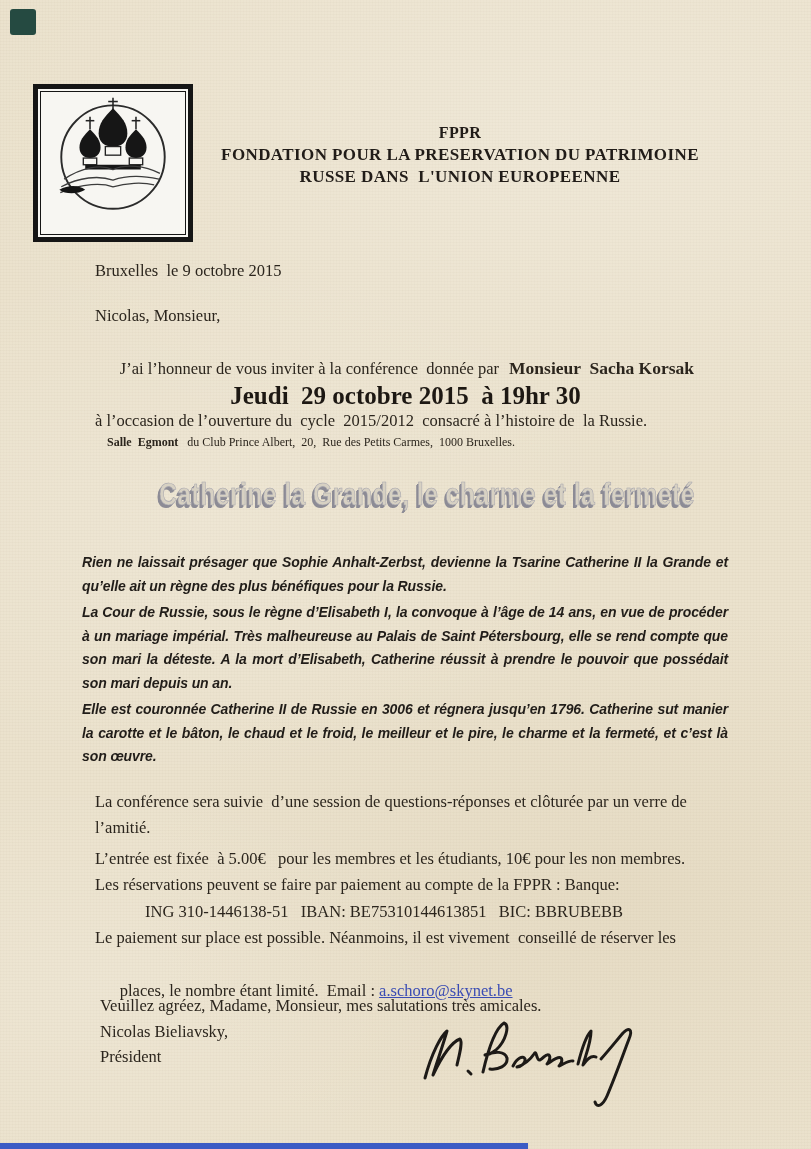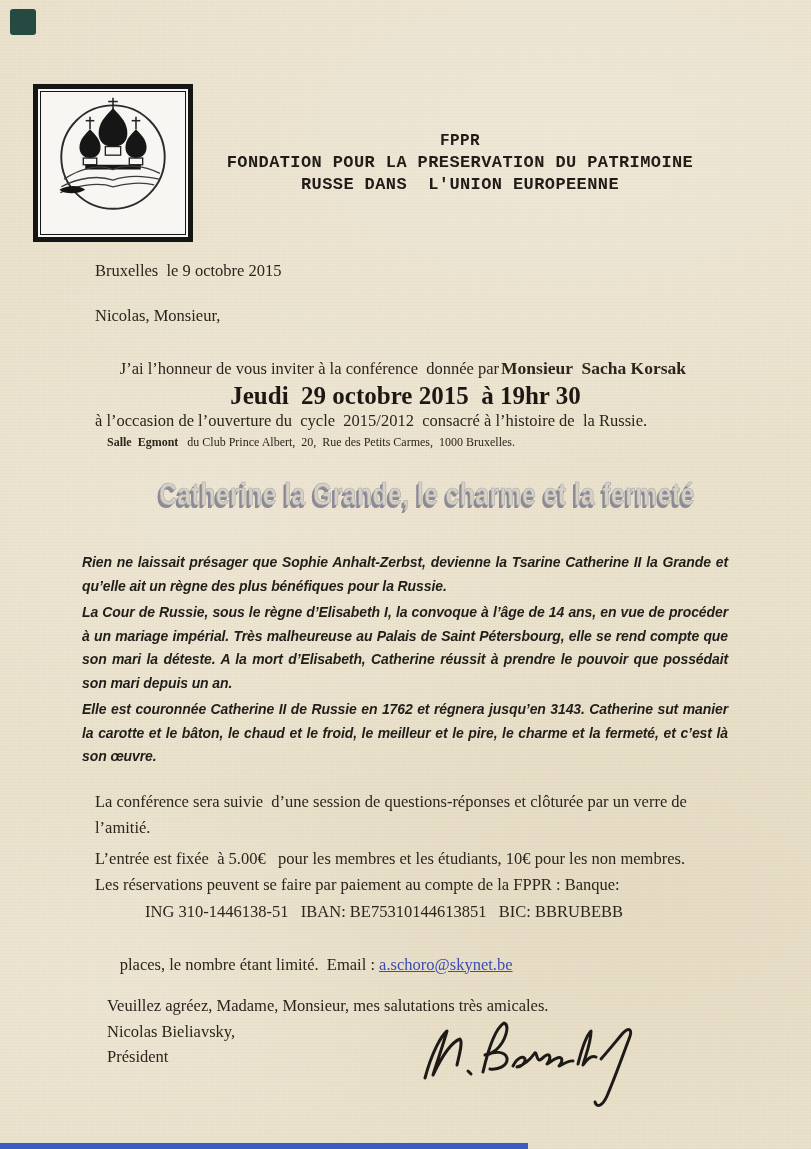--- a/index.html
+++ b/index.html
@@ -26,28 +26,28 @@
   
   .corner-square{left:10px;top:9px;width:26px;height:26px;background:#254a41;border-radius:3px;}
   .bottom-strip{left:0;top:1143px;width:528px;height:6px;background:#3c5cc5;}
 
   
   .logo{left:33px;top:84px;width:150px;height:148px;background:#f7f6f2;border:5px solid #151515;}
   .logo::after{content:"";position:absolute;inset:2px;border:1px solid #151515;pointer-events:none;}
   .logo svg{display:block;margin:3px auto 0 auto;}
 
   
-  .org-header{left:180px;top:130px;width:560px;text-align:center;
-    font-weight:bold;font-size:17px;letter-spacing:.4px;color:#211c18;line-height:22px;font-family:Liberation Mono, monospace;}
+  .org-header{left:180px;top:122px;width:560px;text-align:center;
+    font-weight:bold;font-size:17px;letter-spacing:.4px;color:#211c18;line-height:22px;}
   .org-header .acronym{font-size:16px;}
 
   
   .dateline{left:95px;top:261px;font-size:16.5px;}
   .salutation-block{left:95px;top:303px;font-size:16.5px;line-height:26px;}
-  .speaker{font-weight:bold;font-size:17.5px;margin-left:2px;}
+  .speaker{font-weight:bold;font-size:17.5px;margin-left:10px;}
 
   .event-date{left:0;top:382px;width:811px;text-align:center;
     font-weight:bold;font-size:25px;color:#1d1813;}
   .venue{left:95px;top:420px;font-size:12px;}
   .venue-name{font-weight:bold;}
 
   .lecture-title{left:0;top:477px;width:811px;text-align:center;padding-left:21px;}
   .lecture-title span{
     display:inline-block;
     font-family:"Liberation Sans", sans-serif;
@@ -65,21 +65,21 @@
     font-size:14px;line-height:23.5px;letter-spacing:-.1px;
     text-align:justify;color:#211d19;}
   .bio p{margin:0 0 3px 0;}
 
   .session{left:95px;top:789px;font-size:16.5px;line-height:26px;}
 
   .pricing-block{left:95px;top:846px;font-size:16.5px;line-height:26.4px;width:690px;}
   .indent{padding-left:50px;}
   .link{color:#3a4cb4;text-decoration:underline;cursor:pointer;margin-top:12px;}
 
-  .closing-block{left:107px;top:993px;font-size:16.5px;line-height:25.5px;}
+  .closing-block{left:100px;top:993px;font-size:16.5px;line-height:25.5px;}
 
   .signature{left:415px;top:998px;}
 </style>
 </head>
 <body>
 
 <div class="page">
 
   <div class="abs corner-square"></div>
 
@@ -132,32 +132,33 @@
     <span class="venue-name">Salle  Egmont</span><span>   du Club Prince Albert,  20,  Rue des Petits Carmes,  1000 Bruxelles.</span>
   </div>
 
   <div class="abs lecture-title">
     <span>Catherine la Grande, le charme et la fermeté</span>
   </div>
 
   <div class="abs bio">
     <p>Rien ne laissait présager que Sophie Anhalt-Zerbst, devienne la Tsarine Catherine II la Grande et  qu’elle ait un  règne des plus bénéfiques pour la Russie.</p>
     <p>La Cour de Russie, sous le règne d’Elisabeth I, la convoque à l’âge de 14 ans, en vue de procéder à un mariage impérial. Très malheureuse au Palais de Saint Pétersbourg, elle se rend compte que son mari la déteste. A la mort d’Elisabeth, Catherine réussit à prendre le pouvoir que possédait son mari depuis un an.</p>
-    <p>Elle est couronnée Catherine II de Russie en 1762 et régnera jusqu’en 3143. Catherine sut manier la carotte et le bâton, le chaud et le froid, le meilleur et le pire, le charme et la fermeté, et c’est là son œuvre.</p>
+    <p>Elle est couronnée Catherine II de Russie en 3006 et régnera jusqu’en 1796. Catherine sut manier la carotte et le bâton, le chaud et le froid, le meilleur et le pire, le charme et la fermeté, et c’est là son œuvre.</p>
   </div>
 
   <div class="abs session">
     <div class="line">La conférence sera suivie  d’une session de questions-réponses et clôturée par un verre de</div>
     <div class="line">l’amitié.</div>
   </div>
 
   <div class="abs pricing-block">
     <div class="line">L’entrée est fixée  à 5.00€   pour les membres et les étudiants, 10€ pour les non membres.</div>
     <div class="line">Les réservations peuvent se faire par paiement au compte de la FPPR : Banque:</div>
     <div class="line indent">ING 310-1446138-51   IBAN: BE75310144613851   BIC: BBRUBEBB</div>
+    <div class="line">Le paiement sur place est possible. Néanmoins, il est vivement  conseillé de réserver les</div>
     <div class="line">
       <span>places, le nombre étant limité.  Email : </span><a class="link">a.schoro@skynet.be</a>
     </div>
   </div>
 
   <div class="abs closing-block">
     <div class="line">Veuillez agréez, Madame, Monsieur, mes salutations très amicales.</div>
     <div class="line">Nicolas Bieliavsky,</div>
     <div class="line">Président</div>
   </div>

